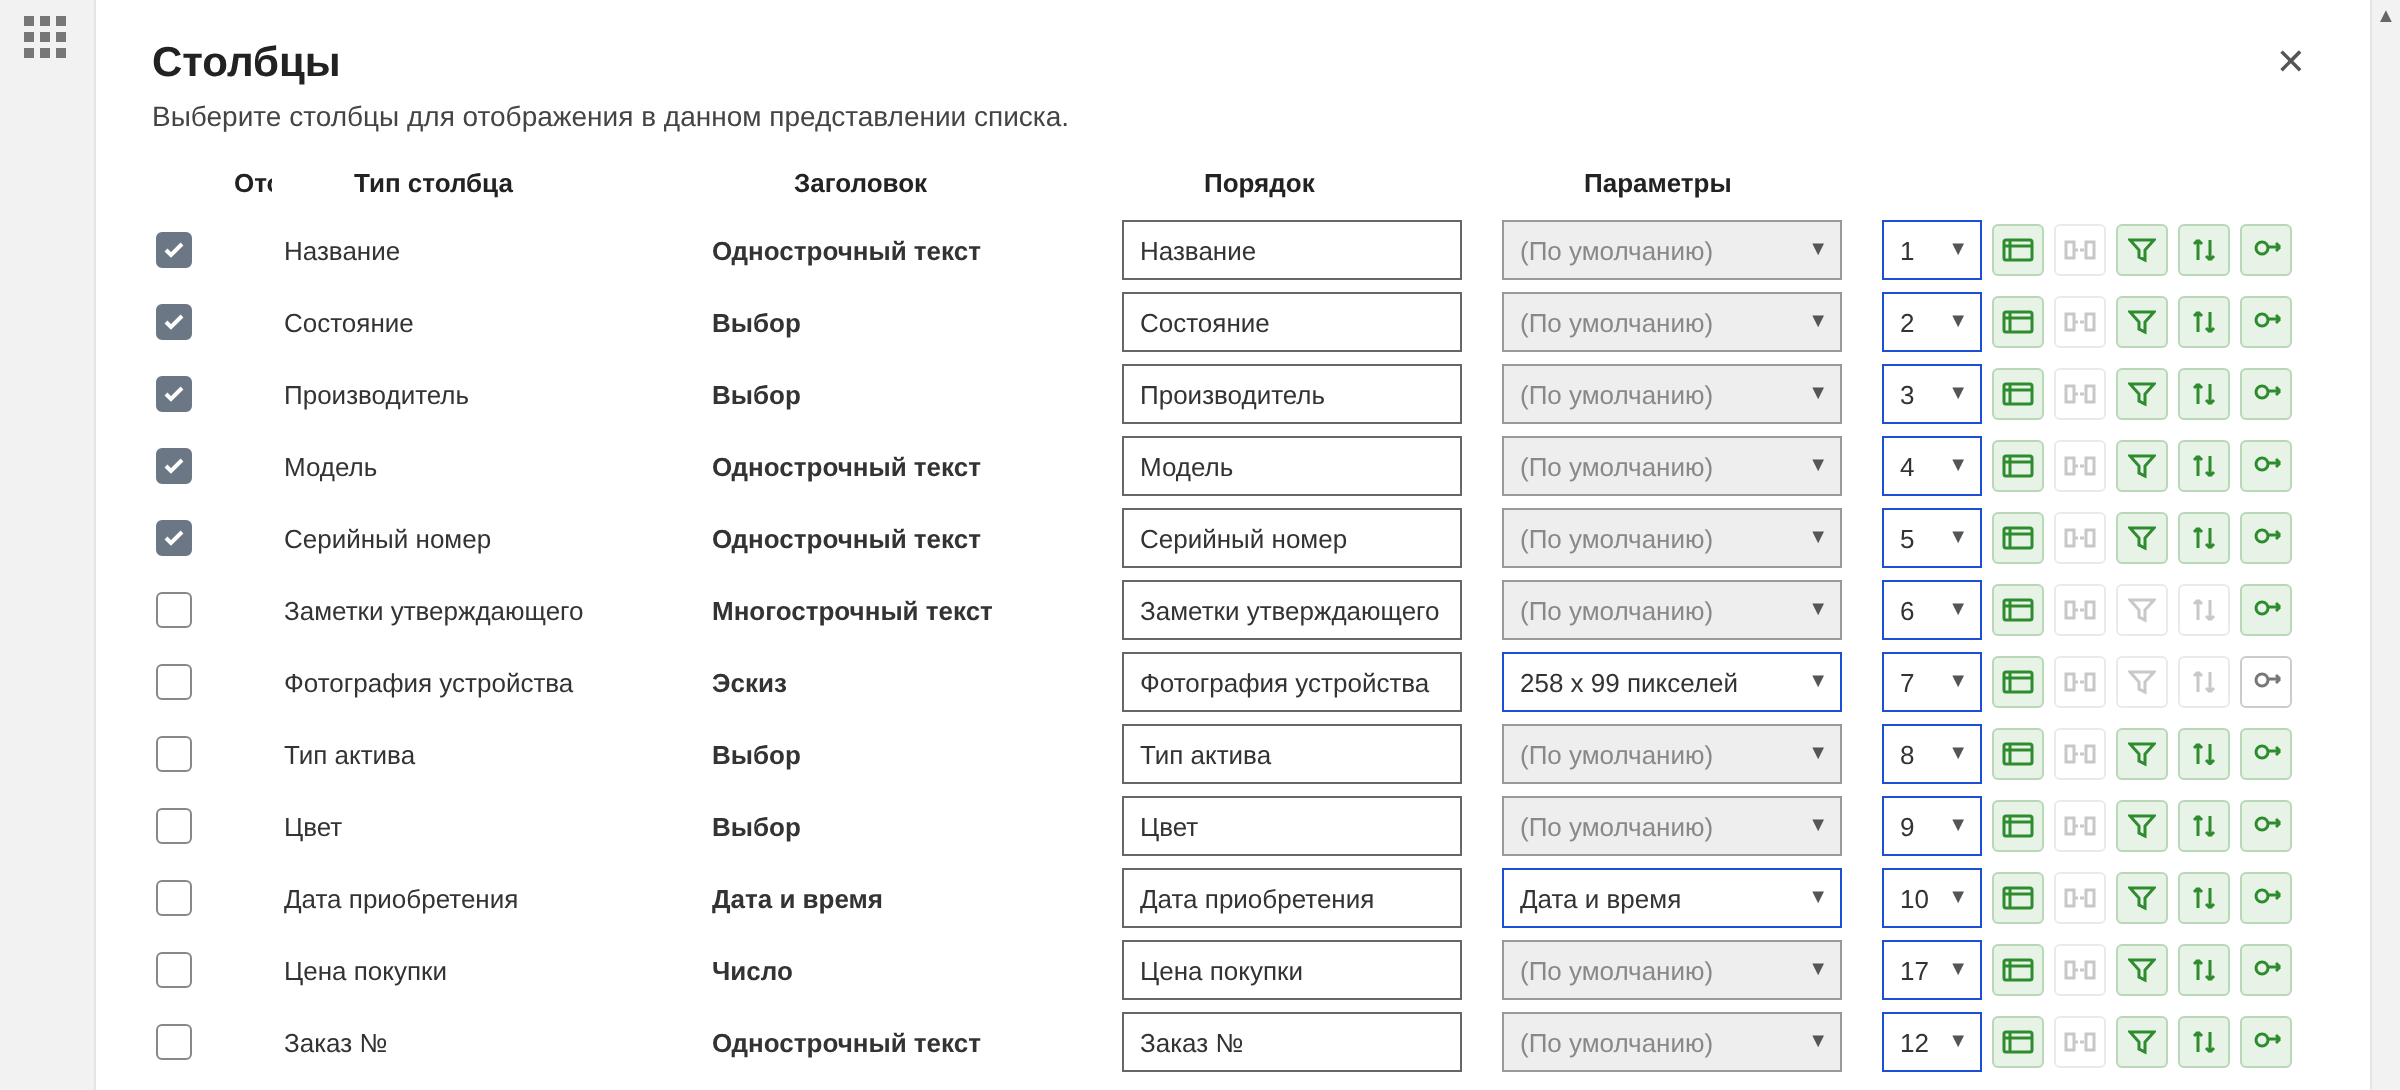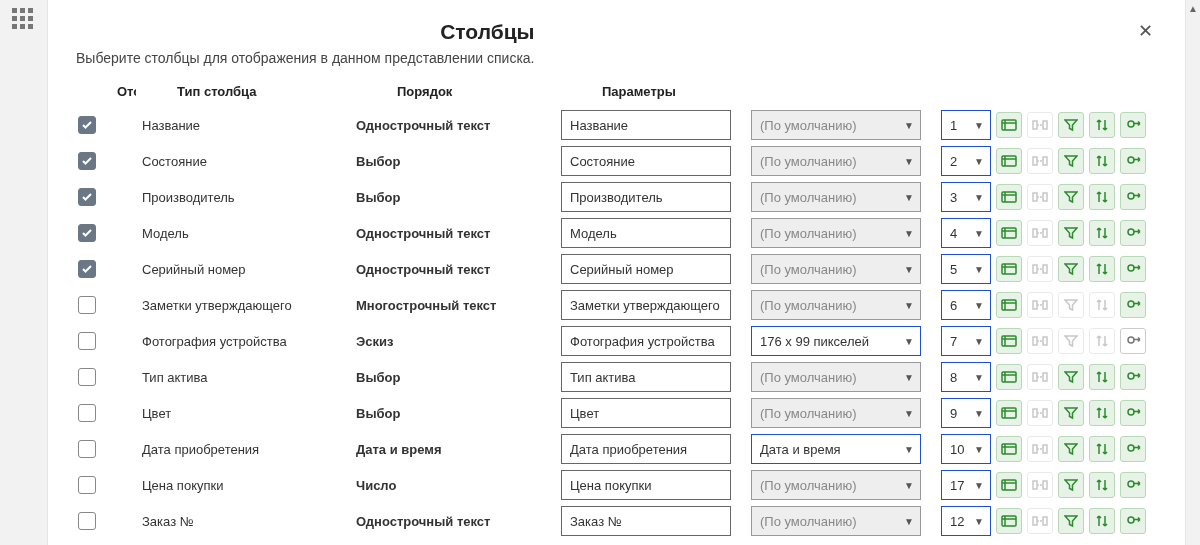--- a/index.html
+++ b/index.html
@@ -4,21 +4,21 @@
 <style>
   * { box-sizing: border-box; }
   html, body { margin: 0; padding: 0; font-family: "Segoe UI", Arial, sans-serif; font-size: 13px; color: #333; background: #fff; }
   .page { width: 1200px; height: 545px; position: relative; background: #fff; }
   .left-rail { position: absolute; top: 0; left: 0; width: 48px; height: 100%; background: #f2f2f2; border-right: 1px solid #e5e5e5; display: flex; justify-content: center; padding-top: 8px; }
   .waffle { width: 24px; height: 24px; display: grid; grid-template-columns: repeat(3,5px); grid-template-rows: repeat(3,5px); gap: 3px; cursor: pointer; }
   .waffle span { background: #777; width: 5px; height: 5px; }
   .scroll-rail { position: absolute; top: 0; right: 0; width: 15px; height: 100%; background: #f2f2f2; border-left: 1px solid #e5e5e5; }
   .scroll-arrow { width: 100%; height: 16px; display: flex; align-items: center; justify-content: center; color: #666; font-size: 10px; cursor: pointer; }
   .content { position: absolute; left: 48px; right: 15px; top: 0; bottom: 0; padding: 20px 28px 0 28px; overflow: hidden; }
-  .panel-header { display: flex; justify-content: space-between; align-items: flex-start; text-align: right; }
+  .panel-header { display: flex; justify-content: space-between; align-items: flex-start; }
   .panel-title { font-size: 21px; font-weight: 600; color: #222; margin: 0 0 6px 0; }
   .panel-sub { font-size: 14px; color: #444; margin: 0 0 14px 0; }
   .close { font-size: 18px; color: #555; cursor: pointer; padding: 2px 4px; line-height: 1; }
   .grid-head, .grid-row { display: grid; grid-template-columns: 60px 220px 205px 190px 190px 55px 170px; align-items: center; column-gap: 0; }
   .grid-head { font-weight: 600; color: #222; padding: 4px 0 8px 0; }
   .grid-head > div { white-space: nowrap; overflow: hidden; text-overflow: clip; margin-left: 41px; }
   .grid-row { height: 36px; }
   .col-col { padding-left: 6px; }
   .chk { width: 18px; height: 18px; border: 1px solid #888; border-radius: 3px; display: flex; align-items: center; justify-content: center; cursor: pointer; background: #fff; margin-left: 2px; }
   .chk.checked { background: #6b7785; border-color: #6b7785; }
@@ -62,20 +62,21 @@
       <div>
         <h1 class="panel-title">Столбцы</h1>
         <p class="panel-sub">Выберите столбцы для отображения в данном представлении списка.</p>
       </div>
       <div class="close">✕</div>
     </div>
 
     <div class="grid-head">
       <div>Отображ</div>
       <div>Тип столбца</div>
+      <div>Заголовок</div>
       <div>Порядок</div>
       <div>Параметры</div>
     </div>
 
     <div id="rows-host">
         <div class="grid-row">
           <div>
             <div class="chk checked">
               <svg width="12" height="12" viewBox="0 0 12 12">
                 <path d="M2 6l2.5 2.5L10 3" stroke="#fff" stroke-width="2" fill="none"></path>
@@ -414,21 +415,21 @@
         </div>
         <div class="grid-row">
           <div>
             <div class="chk"></div>
           </div>
           <div class="col-col col-label">Фотография устройства</div>
           <div class="type-label">Эскиз</div>
           <div class="txt"><input type="text" value="Фотография устройства" style=""></div>
           <div>
             <div class="sel">
-              <span>176 x 99 пикселей</span>
+              <span>258 x 99 пикселей</span>
               <span class="caret">▼</span>
             </div>
           </div>
           <div>
             <div class="sel small">
               <span>7</span>
               <span class="caret">▼</span>
             </div>
           </div>
           <div class="params">

